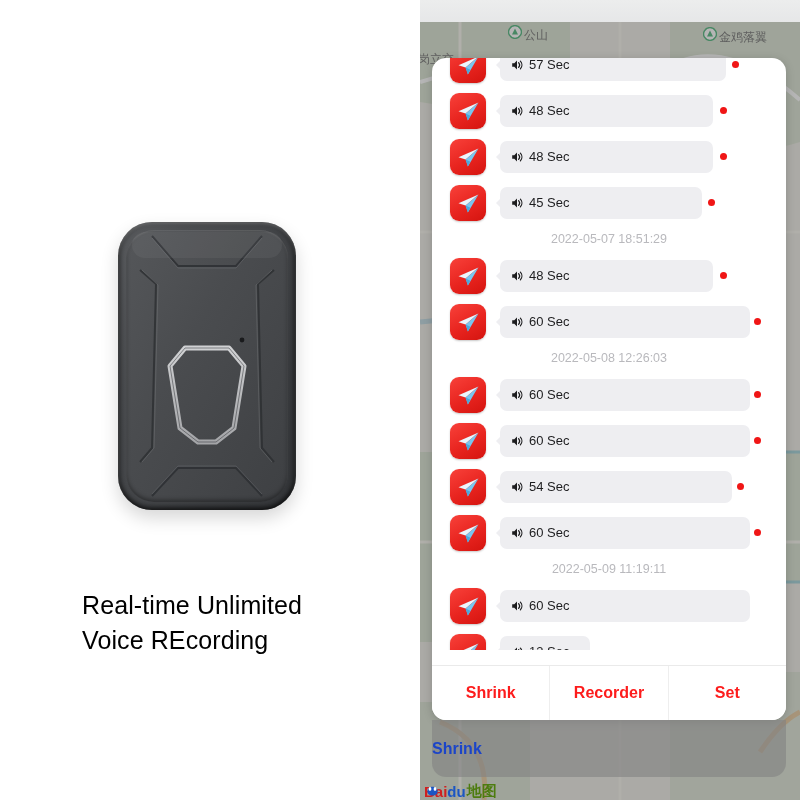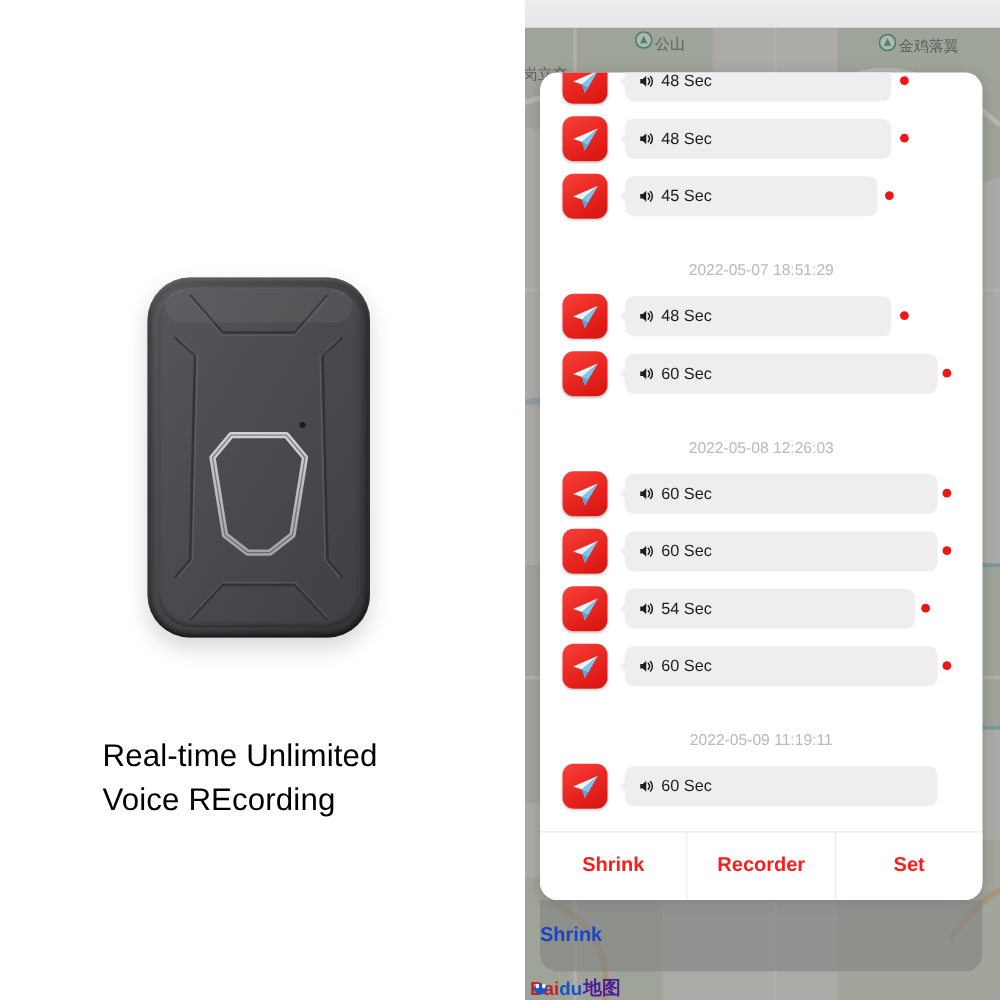--- a/index.html
+++ b/index.html
@@ -54,21 +54,21 @@
   .map-dim{position:absolute;left:0;top:0;width:380px;height:778px;background:rgba(120,120,120,.55);}
 
   .map-label{position:absolute;font-size:12px;color:#3d3d3d;white-space:nowrap;
      font-family:"DejaVu Sans","Liberation Sans",sans-serif;}
   .poi-pin{position:absolute;width:14px;height:14px;}
 
   .baidu-logo{position:absolute;left:4px;top:762px;display:flex;align-items:center;
      font-size:15px;font-weight:bold;line-height:1;}
   .bd-bai{color:#cf2020;}
   .bd-du{color:#1b55c4;}
-  .bd-cn{color:#4c1d95;margin-left:1px;font-family:Liberation Serif, serif;}
+  .bd-cn{color:#4d7c0f;margin-left:1px;font-family:Liberation Serif, serif;}
   .bd-paw{width:15px;height:15px;margin:0 1px;}
 
   
   .card{
     position:absolute;left:12px;top:58px;width:354px;height:662px;
     background:#ffffff;border-radius:14px;
     box-shadow:0 2px 10px rgba(0,0,0,.18);
     overflow:hidden;
   }
   .card-list{position:absolute;left:0;top:0;width:354px;height:608px;overflow:hidden;}
@@ -93,21 +93,21 @@
   }
   .bubble .spk{position:absolute;left:10px;top:9px;width:14px;height:14px;}
   .bubble .dur{
     position:absolute;left:29px;top:7px;font-size:13px;color:#1d1d1f;
     line-height:18px;white-space:nowrap;
   }
   .reddot{position:absolute;top:19px;width:7px;height:7px;border-radius:50%;background:#f01616;}
 
   .ts{
     height:27px;line-height:27px;text-align:center;
-    font-size:12.5px;color:#b9b9bd;margin-top:23px;
+    font-size:12.5px;color:#b9b9bd;
   }
 
   .card-actions{
     position:absolute;left:0;bottom:0;width:354px;height:54px;
     border-top:1px solid #eaeaea;display:flex;background:#fff;
   }
   .act{
     flex:1;display:flex;align-items:center;justify-content:center;
     font-size:16px;font-weight:bold;color:#fd1c1c;
   }
@@ -235,20 +235,38 @@
     <div class="card">
       <div class="card-list" id="rowsHost" style="margin-top: -16px;">
           <div class="row">
             <div class="avatar">
               <svg width="36" height="36" viewBox="0 0 36 36">
                 <path d="M28.5 9.5 L8.5 18.2 L15.6 20.6 Z" fill="#eaf6fd"></path>
                 <path d="M28.5 9.5 L15.6 20.6 L17.9 27.4 Z" fill="#79c6ef"></path>
                 <path d="M15.6 20.6 L17.9 27.4 L20.3 22.7 Z" fill="#4aa8dd"></path>
               </svg>
             </div>
+            <div class="bubble" style="width: 226px;">
+              <svg class="spk" viewBox="0 0 14 14">
+                <path d="M2.2 5.2 H4.3 L7 2.6 V11.4 L4.3 8.8 H2.2 Z" fill="#1d1d1f"></path>
+                <path d="M8.6 4.6 A3.6 3.6 0 0 1 8.6 9.4" fill="none" stroke="#1d1d1f" stroke-width="1.2" stroke-linecap="round"></path>
+                <path d="M10.4 3.2 A5.6 5.6 0 0 1 10.4 10.8" fill="none" stroke="#1d1d1f" stroke-width="1.2" stroke-linecap="round"></path>
+              </svg>
+              <span class="dur">57 Sec</span>
+            </div>
+            <div class="reddot" style="left: 300px; background: rgb(240, 22, 22);"></div>
+          </div>
+          <div class="row">
+            <div class="avatar">
+              <svg width="36" height="36" viewBox="0 0 36 36">
+                <path d="M28.5 9.5 L8.5 18.2 L15.6 20.6 Z" fill="#eaf6fd"></path>
+                <path d="M28.5 9.5 L15.6 20.6 L17.9 27.4 Z" fill="#79c6ef"></path>
+                <path d="M15.6 20.6 L17.9 27.4 L20.3 22.7 Z" fill="#4aa8dd"></path>
+              </svg>
+            </div>
             <div class="bubble" style="width: 213px;">
               <svg class="spk" viewBox="0 0 14 14">
                 <path d="M2.2 5.2 H4.3 L7 2.6 V11.4 L4.3 8.8 H2.2 Z" fill="#1d1d1f"></path>
                 <path d="M8.6 4.6 A3.6 3.6 0 0 1 8.6 9.4" fill="none" stroke="#1d1d1f" stroke-width="1.2" stroke-linecap="round"></path>
                 <path d="M10.4 3.2 A5.6 5.6 0 0 1 10.4 10.8" fill="none" stroke="#1d1d1f" stroke-width="1.2" stroke-linecap="round"></path>
               </svg>
               <span class="dur">48 Sec</span>
             </div>
             <div class="reddot" style="left: 288px; background: rgb(240, 22, 22);"></div>
           </div>

